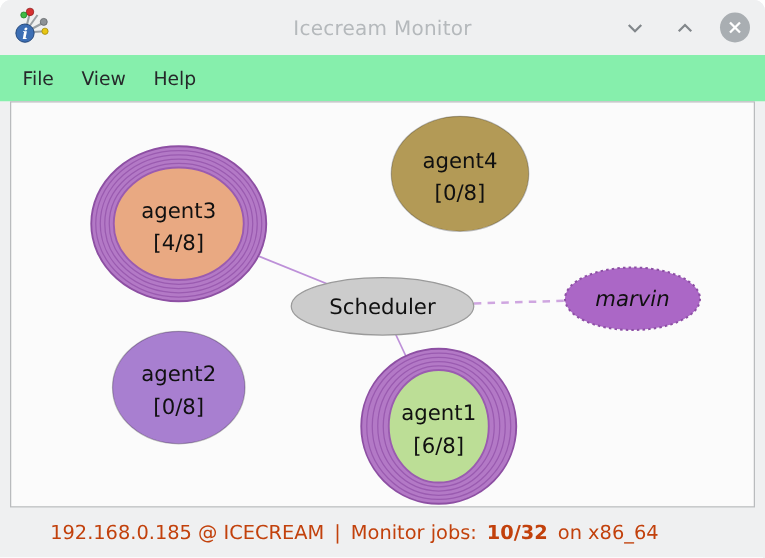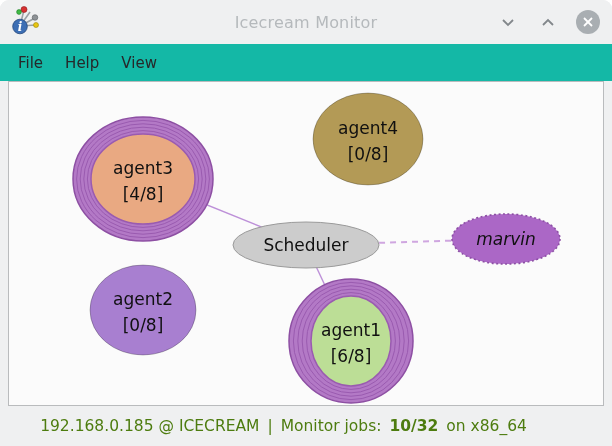--- a/index.html
+++ b/index.html
@@ -12,30 +12,30 @@
   
   .titlebar{position:absolute;left:0;top:0;width:612px;height:44px;
     display:flex;align-items:center;background:#eff0f1;}
   .app-icon{position:absolute;left:10px;top:5px;width:32px;height:32px;}
   .title{flex:1;text-align:center;font-size:16px;color:#b5b9bc;letter-spacing:.2px;}
   .controls{position:absolute;right:12px;top:0;height:44px;display:flex;align-items:center;gap:16px;}
   .ctrl{width:24px;height:24px;display:flex;align-items:center;justify-content:center;cursor:pointer;}
   .ctrl.close-btn{background:#a9aeb2;border-radius:50%;}
   
   .menubar{position:absolute;left:0;top:44px;width:612px;height:37px;
-    display:flex;align-items:center;padding-left:7px;background:#14b8a6;}
+    display:flex;align-items:center;padding-left:7px;background:#86efac;}
   .menu-item{font-size:15px;color:#26282a;padding:5px 11px;border-radius:3px;cursor:default;}
   
   .canvas{position:absolute;left:8px;top:81px;width:596px;height:325px;
     background:#fbfbfb;border:1px solid #b9bbbd;overflow:hidden;}
   .canvas svg{display:block;}
   
   .statusbar{position:absolute;left:0;top:406px;width:567px;height:40px;
     display:flex;align-items:center;justify-content:center;
-    font-size:15.5px;color:#4d7c0f;white-space:pre;}
+    font-size:15.5px;color:#c2410c;white-space:pre;}
   .statusbar .seg{margin:0 4px;}
   .statusbar .bold{font-weight:bold;margin:16px 4px;}
 </style>
 </head>
 <body>
 
 <div class="window">
 
   <div class="titlebar">
     <span class="app-icon">
@@ -70,22 +70,22 @@
         <svg width="14" height="14" viewBox="0 0 14 14">
           <line x1="3" y1="3" x2="11" y2="11" stroke="#ffffff" stroke-width="1.8"></line>
           <line x1="11" y1="3" x2="3" y2="11" stroke="#ffffff" stroke-width="1.8"></line>
         </svg>
       </span>
     </span>
   </div>
 
   <div class="menubar">
     <span class="menu-item">File</span>
+    <span class="menu-item">View</span>
     <span class="menu-item">Help</span>
-    <span class="menu-item">View</span>
   </div>
 
   <div class="canvas">
     <svg id="graph-svg" width="594" height="323" viewBox="0 0 594 323">
         <line x1="134" y1="97" x2="297" y2="163" stroke="#bd90d8" stroke-width="1.4"></line>
         <line x1="342" y1="259" x2="297" y2="163" stroke="#bd90d8" stroke-width="1.4"></line>
         <line x1="497" y1="157" x2="297" y2="163" stroke="#cfa6e0" stroke-width="2" stroke-dasharray="6 5"></line>
         <g>
           <ellipse cx="297" cy="163" rx="73" ry="23" fill="#cccccc" stroke="#9a9a9a" stroke-width="1"></ellipse>
           <text x="297" y="169" text-anchor="middle" font-size="17" fill="#101010" font-family="DejaVu Sans, Liberation Sans, sans-serif">Scheduler</text>

